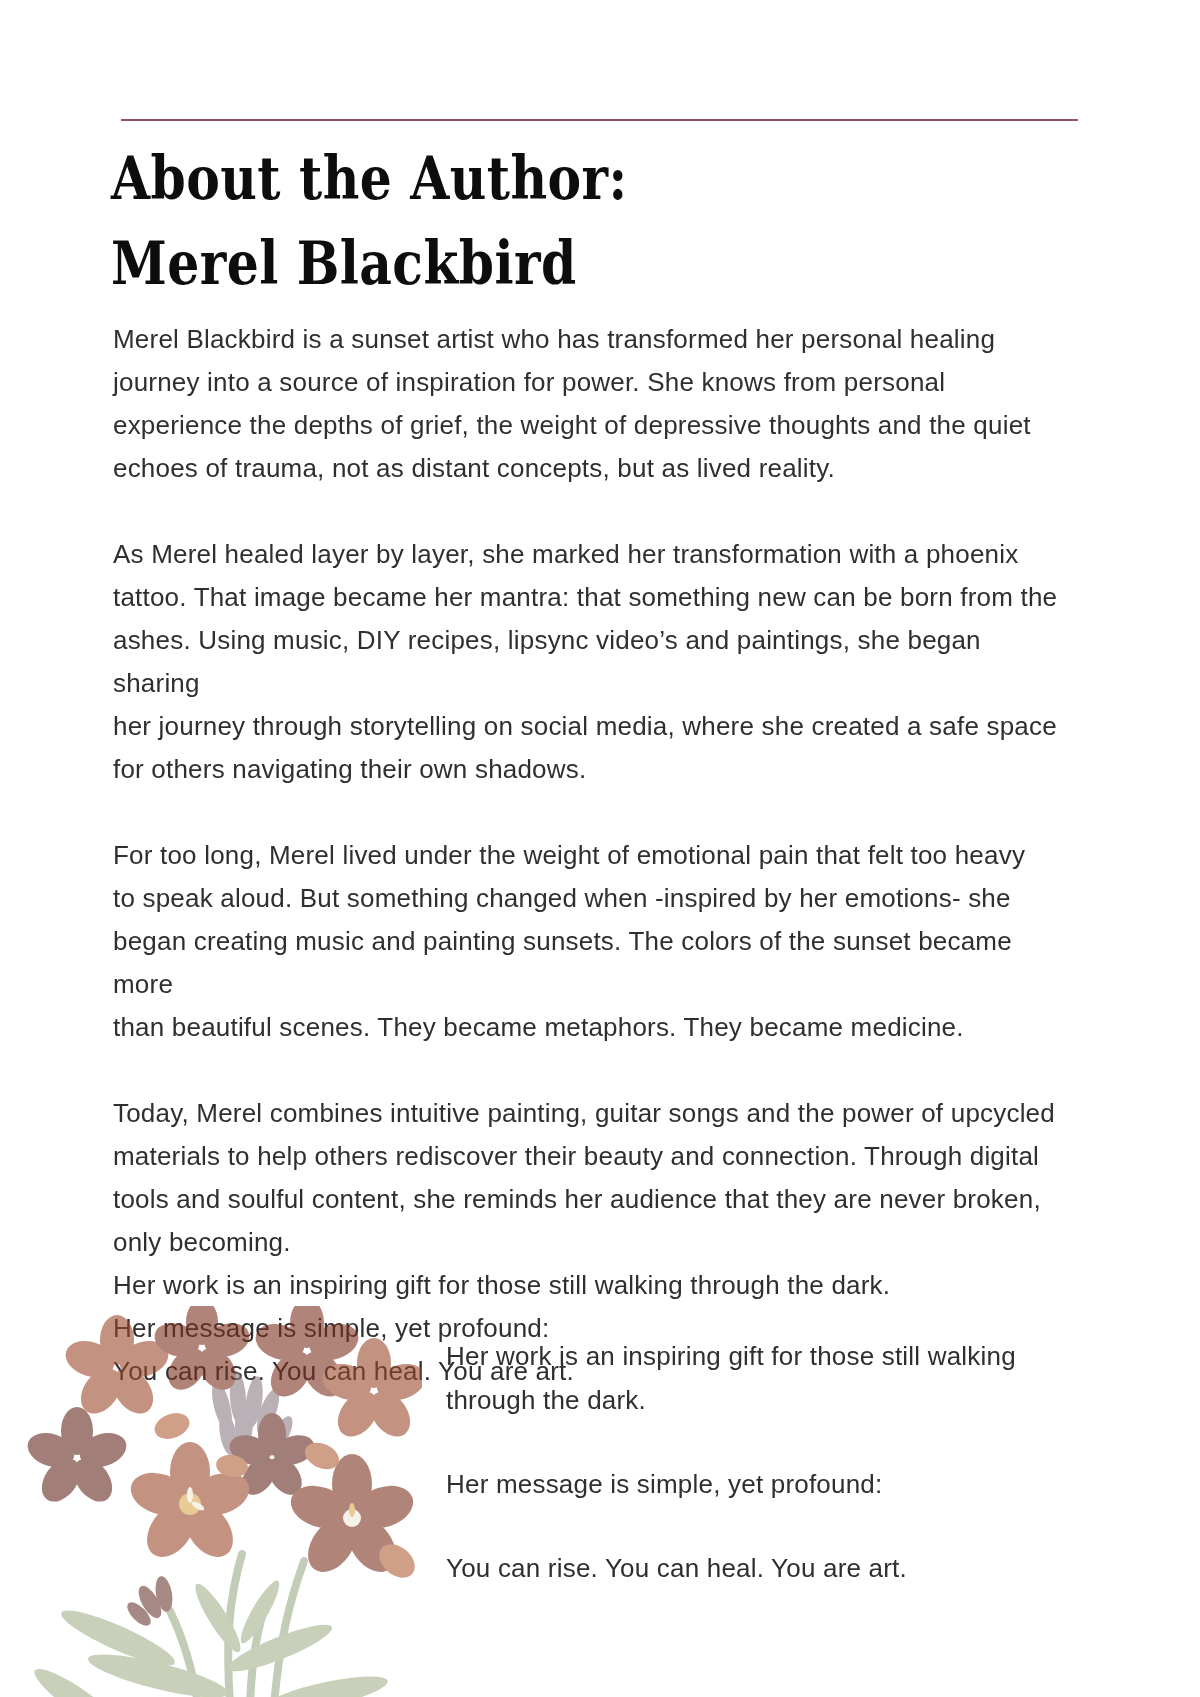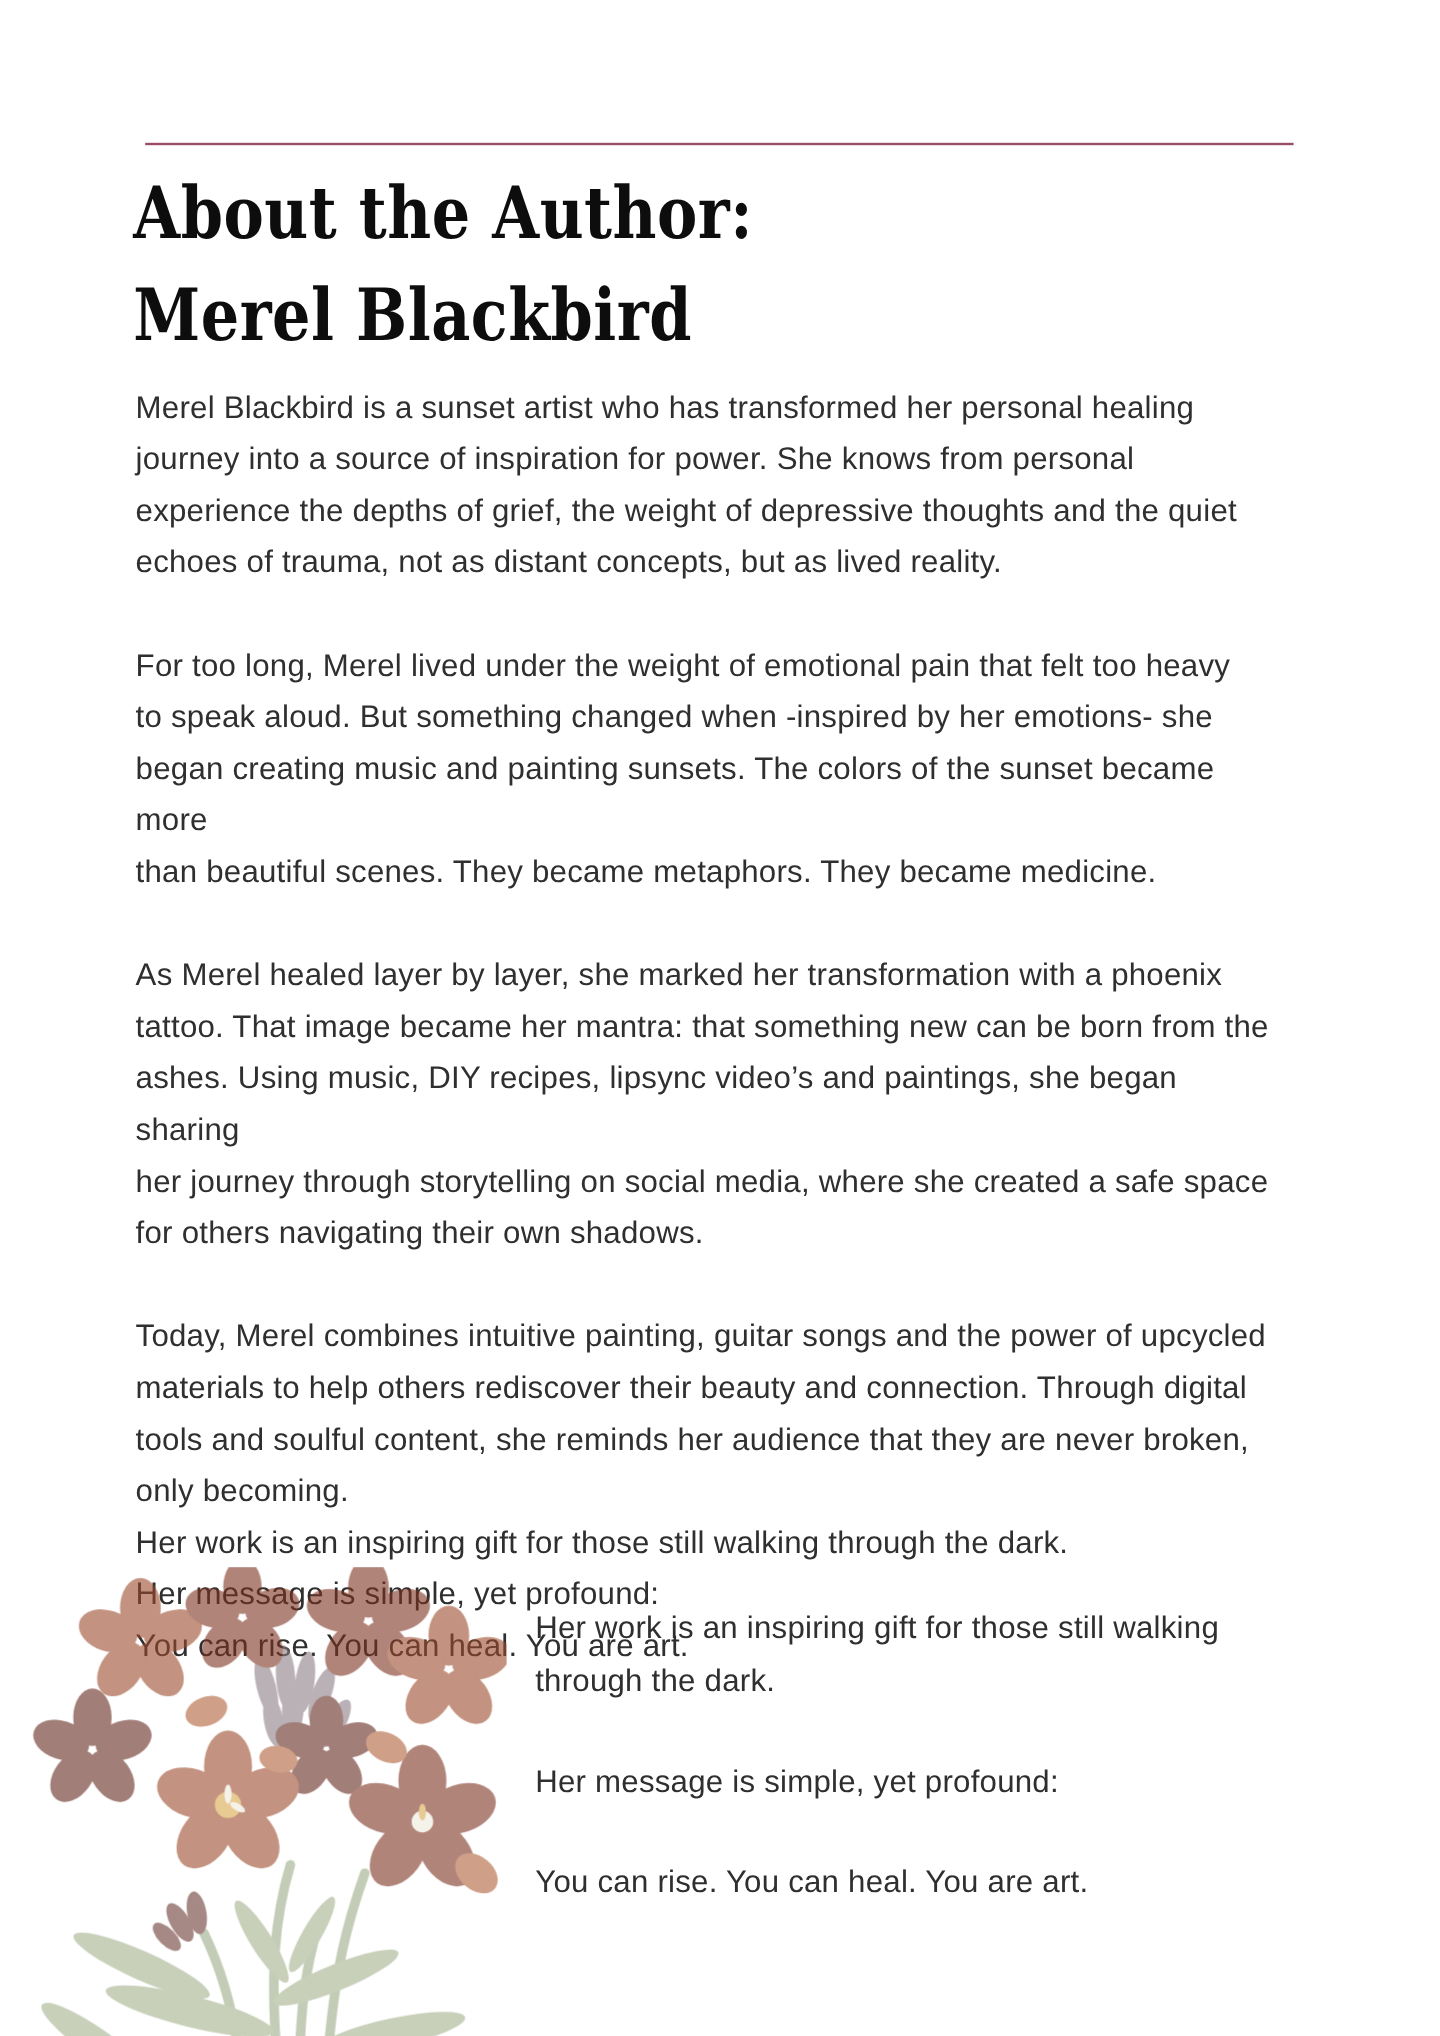--- a/index.html
+++ b/index.html
@@ -77,29 +77,29 @@
   <h1 class="title" style="color: rgb(13, 13, 13);">
     <span class="title-line">About the Author:</span>
     <span class="title-line">Merel Blackbird</span>
   </h1>
 
   <div class="body-text" style="color: rgb(47, 47, 47);">
     <p>Merel Blackbird is a sunset artist who has transformed her personal healing
 journey into a source of inspiration for power. She knows from personal
 experience the depths of grief, the weight of depressive thoughts and the quiet
 echoes of trauma, not as distant concepts, but as lived reality.</p>
-    <p>For too long, Merel lived under the weight of emotional pain that felt too heavy
-to speak aloud. But something changed when -inspired by her emotions- she
-began creating music and painting sunsets. The colors of the sunset became more
-than beautiful scenes. They became metaphors. They became medicine.</p>
     <p>As Merel healed layer by layer, she marked her transformation with a phoenix
 tattoo. That image became her mantra: that something new can be born from the
 ashes. Using music, DIY recipes, lipsync video’s and paintings, she began sharing
 her journey through storytelling on social media, where she created a safe space
 for others navigating their own shadows.</p>
+    <p>For too long, Merel lived under the weight of emotional pain that felt too heavy
+to speak aloud. But something changed when -inspired by her emotions- she
+began creating music and painting sunsets. The colors of the sunset became more
+than beautiful scenes. They became metaphors. They became medicine.</p>
     <p>Today, Merel combines intuitive painting, guitar songs and the power of upcycled
 materials to help others rediscover their beauty and connection. Through digital
 tools and soulful content, she reminds her audience that they are never broken,
 only becoming.
 Her work is an inspiring gift for those still walking through the dark.
 Her message is simple, yet profound:
 You can rise. You can heal. You are art.</p>
   </div>
 
   <div class="aside" style="color: rgb(47, 47, 47);">

